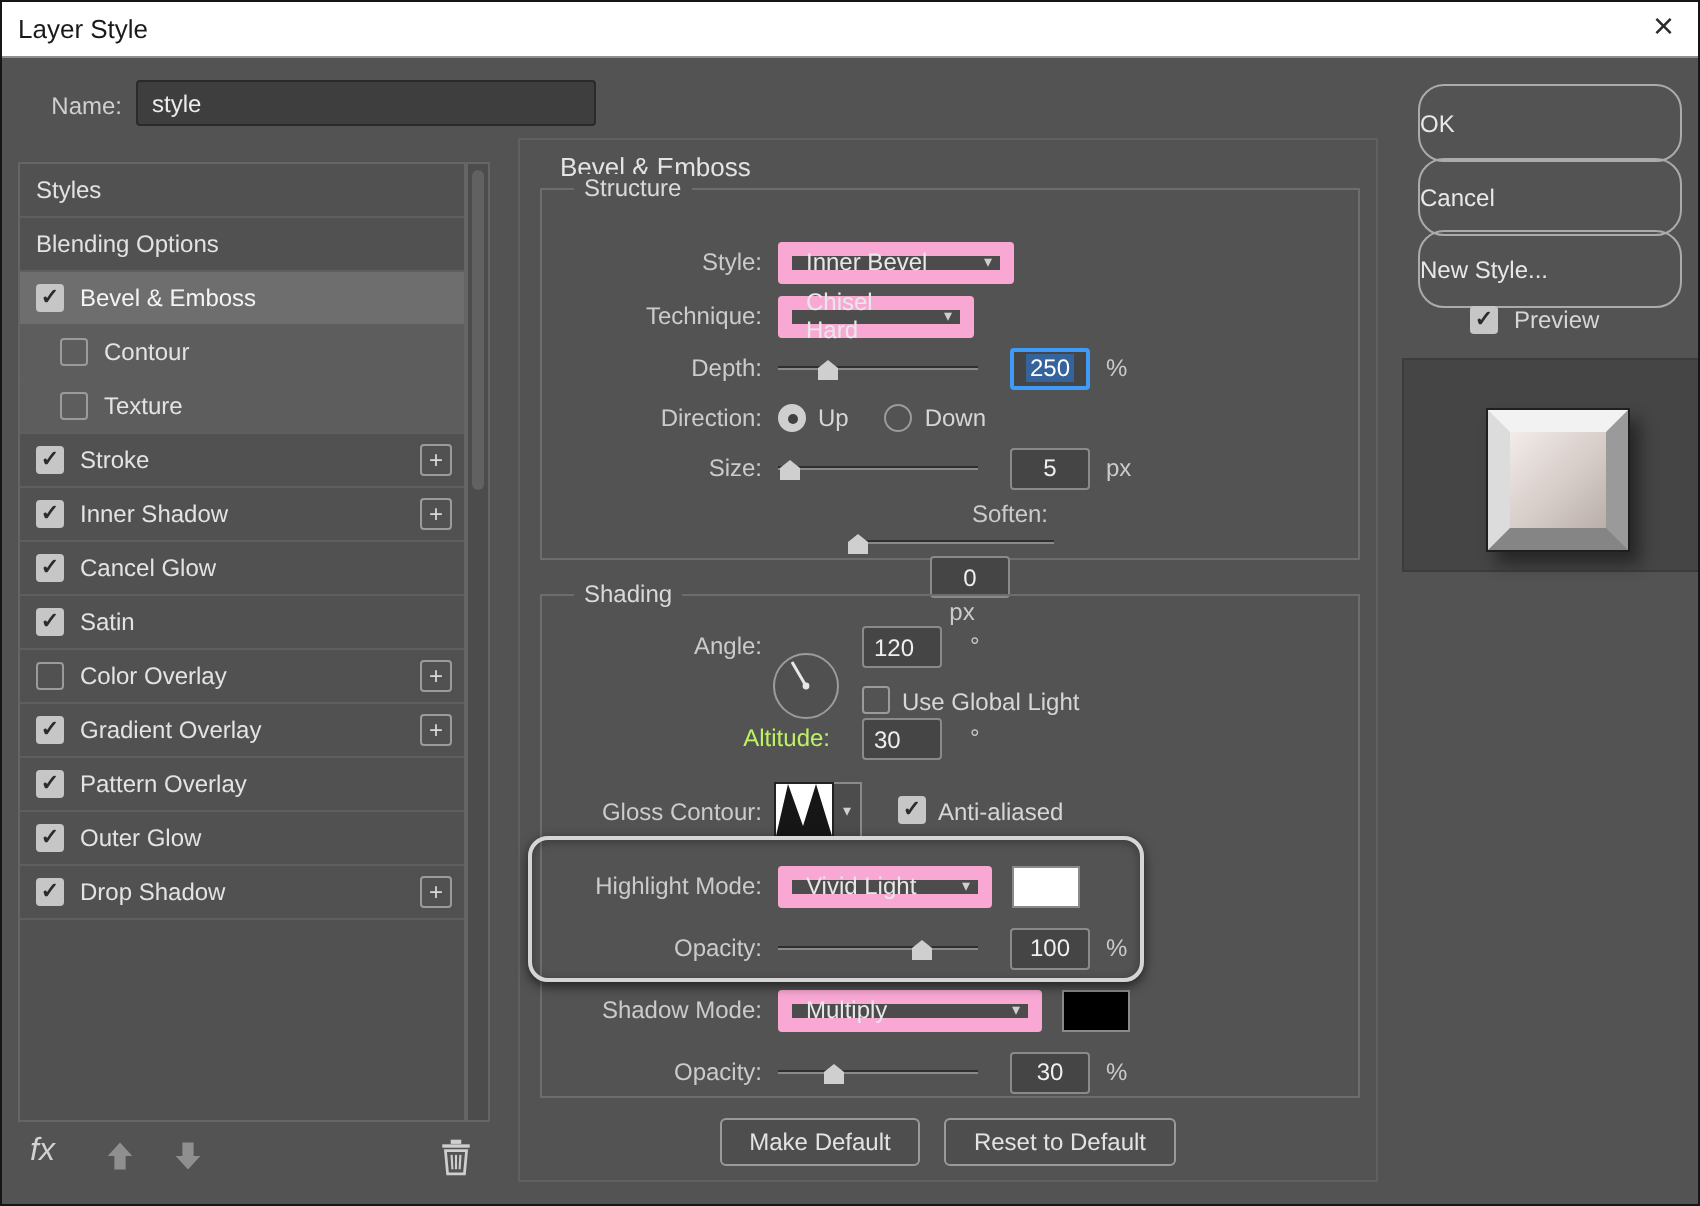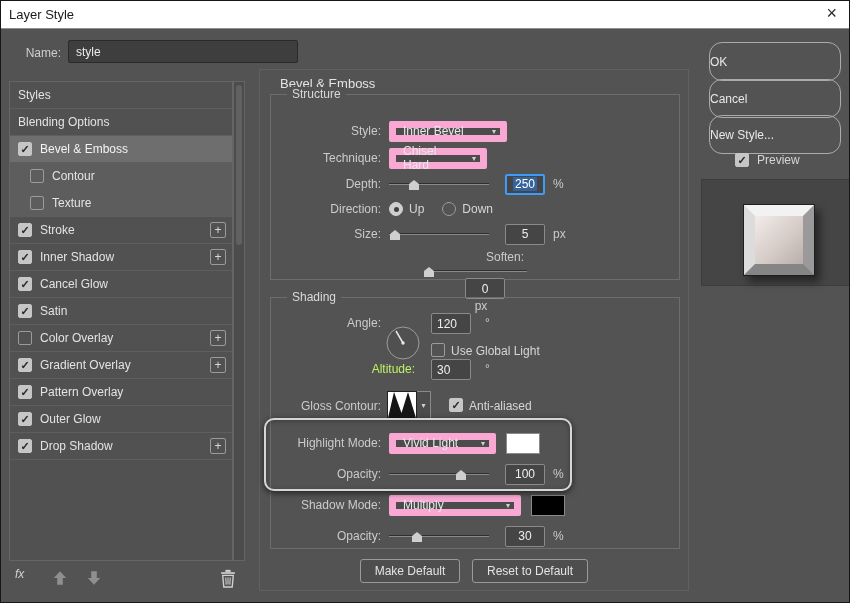--- a/index.html
+++ b/index.html
@@ -29,21 +29,21 @@
   .s-label { margin-left:8px; }
   .s-item.plain .s-label { margin-left:0; }
   .plusbtn { position:absolute; right:6px; top:5px; width:16px; height:16px; border:1px solid #9b9b9b;
              border-radius:2px; display:flex; align-items:center; justify-content:center;
              color:#d9d9d9; font-size:12px; line-height:1; }
   .scrollbar { position:absolute; left:232px; top:80px; width:12px; height:480px;
                border:1px solid #656565; background:#4c4c4c; }
   .scroll-thumb { position:absolute; left:2px; top:3px; width:6px; height:160px;
                   background:#616161; border-radius:3px; }
   .fxrow { position:absolute; left:0; top:564px; width:250px; height:30px; }
-  .fxlabel { position:absolute; left:14px; top:2px; font-style:italic; font-size:12px; color:#d2d2d2; }
+  .fxlabel { position:absolute; left:14px; top:2px; font-style:italic; font-size:16px; color:#d2d2d2; }
   .icobtn { position:absolute; top:4px; width:18px; height:18px; }
   .trash { left:218px; }
 
   
   .mainbox { position:absolute; left:258px; top:68px; width:430px; height:522px; border:1px solid #606060; }
   .main-title { position:absolute; left:20px; top:6px; font-size:13px; color:#e4e4e4; }
   .group { position:absolute; border:1px solid #6d6d6d; }
   .legend { position:absolute; top:-8px; left:16px; background:#535353; padding:0 5px; color:#d9d9d9; }
 
   .frow { position:absolute; left:8px; right:4px; display:flex; align-items:center; height:22px; }

